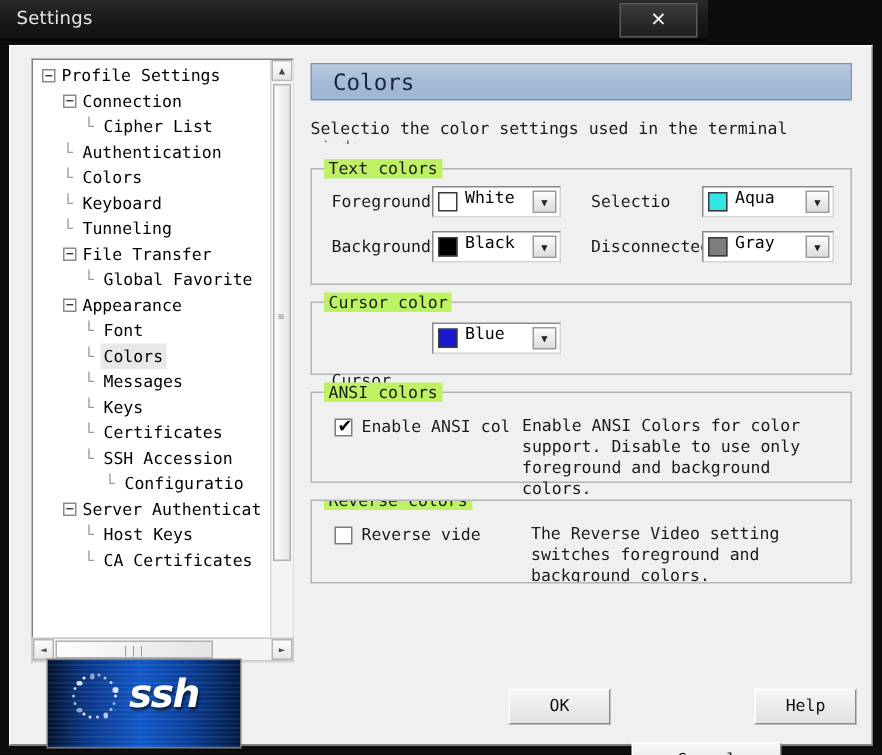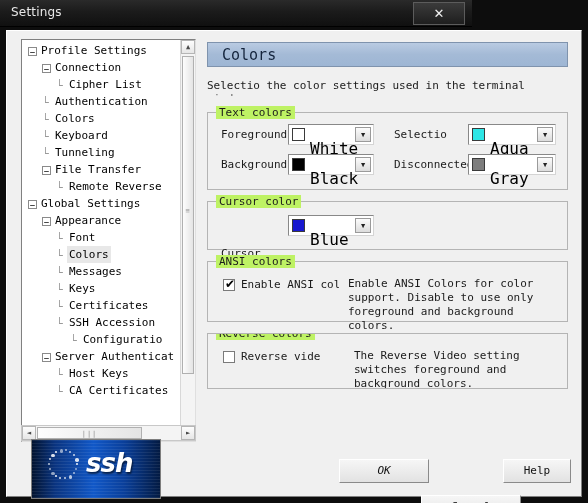--- a/index.html
+++ b/index.html
@@ -238,23 +238,23 @@
   }
   .swatch {
     position: absolute;
     left: 3px; top: 3px;
     width: 13px; height: 13px;
     border: 1px solid #3a3a3a;
     box-sizing: border-box;
   }
   .combo-text {
     position: absolute;
-    left: 21px; top: 14px;
-    font-family: "DejaVu Sans Mono", monospace;
-    font-size: 16px;
+    left: 21px; top: 0;
+    font-family: "DejaVu Sans Mono", monospace;
+    font-size: 11px;
     color: #000;
   }
   .combo-arrow {
     position: absolute;
     right: 2px; top: 2px;
     width: 16px; height: 15px;
     background: linear-gradient(to bottom,#fcfcfc,#dcdcdc);
     border: 1px solid #9a9a9a;
     box-sizing: border-box;
     font-size: 7px;
@@ -363,22 +363,21 @@
     <div id="tree-panel">
       <div id="tree-inner">
           <div class="tnode"><span style="display: inline-block; width: 6px;"></span><span class="expander">−</span><span class="lbl">Profile Settings</span></div>
           <div class="tnode"><span style="display: inline-block; width: 20px;"></span><span class="expander">−</span><span class="lbl">Connection</span></div>
           <div class="tnode"><span style="display: inline-block; width: 34px;"></span><span class="dashlead">└</span><span class="lbl">Cipher List</span></div>
           <div class="tnode"><span style="display: inline-block; width: 20px;"></span><span class="dashlead">└</span><span class="lbl">Authentication</span></div>
           <div class="tnode"><span style="display: inline-block; width: 20px;"></span><span class="dashlead">└</span><span class="lbl">Colors</span></div>
           <div class="tnode"><span style="display: inline-block; width: 20px;"></span><span class="dashlead">└</span><span class="lbl">Keyboard</span></div>
           <div class="tnode"><span style="display: inline-block; width: 20px;"></span><span class="dashlead">└</span><span class="lbl">Tunneling</span></div>
           <div class="tnode"><span style="display: inline-block; width: 20px;"></span><span class="expander">−</span><span class="lbl">File Transfer</span></div>
-          <div class="tnode"><span style="display: inline-block; width: 34px;"></span><span class="dashlead">└</span><span class="lbl">Remote Reverse</span></div>
-          <div class="tnode"><span style="display: inline-block; width: 6px;"></span><span class="expander">−</span><span class="lbl">Global Settings</span></div>
+          <div class="tnode"><span style="display: inline-block; width: 34px;"></span><span class="dashlead">└</span><span class="lbl">Global Favorite</span></div>
           <div class="tnode"><span style="display: inline-block; width: 20px;"></span><span class="expander">−</span><span class="lbl">Appearance</span></div>
           <div class="tnode"><span style="display: inline-block; width: 34px;"></span><span class="dashlead">└</span><span class="lbl">Font</span></div>
           <div class="tnode sel"><span style="display: inline-block; width: 34px;"></span><span class="dashlead">└</span><span class="lbl">Colors</span></div>
           <div class="tnode"><span style="display: inline-block; width: 34px;"></span><span class="dashlead">└</span><span class="lbl">Messages</span></div>
           <div class="tnode"><span style="display: inline-block; width: 34px;"></span><span class="dashlead">└</span><span class="lbl">Keys</span></div>
           <div class="tnode"><span style="display: inline-block; width: 34px;"></span><span class="dashlead">└</span><span class="lbl">Certificates</span></div>
           <div class="tnode"><span style="display: inline-block; width: 34px;"></span><span class="dashlead">└</span><span class="lbl">SSH Accession</span></div>
           <div class="tnode"><span style="display: inline-block; width: 48px;"></span><span class="dashlead">└</span><span class="lbl">Configuratio</span></div>
           <div class="tnode"><span style="display: inline-block; width: 20px;"></span><span class="expander">−</span><span class="lbl">Server Authenticat</span></div>
           <div class="tnode"><span style="display: inline-block; width: 34px;"></span><span class="dashlead">└</span><span class="lbl">Host Keys</span></div>
@@ -494,18 +493,18 @@
           <span class="dot" style="width: 3.6px; height: 3.6px; left: 19.12px; top: 31.8105px; opacity: 0.55;"></span>
           <span class="dot" style="width: 2px; height: 2px; left: 16.7627px; top: 27.558px; opacity: 0.63;"></span>
           <span class="dot" style="width: 2px; height: 2px; left: 16.0021px; top: 22.7557px; opacity: 0.7;"></span>
           <span class="dot" style="width: 2px; height: 2px; left: 16.9299px; top: 17.9828px; opacity: 0.78;"></span>
           <span class="dot" style="width: 3.6px; height: 3.6px; left: 19.4341px; top: 13.8152px; opacity: 0.85;"></span>
           <span class="dot" style="width: 2px; height: 2px; left: 23.2127px; top: 10.7553px; opacity: 0.93;"></span>
         </div>
       <div id="logo-text">ssh</div>
     </div>
 
-    <div class="btn" style="left:332px; width:90px;font-style:italic;">OK</div>
+    <div class="btn" style="left:332px; width:68px;">OK</div>
     <div class="btn" style="left:414px; width:100px;margin-top:36px;">Cancel</div>
     <div class="btn" style="left:496px; width:68px;">Help</div>
 
   </div>
 </div>
 
 </body></html>

